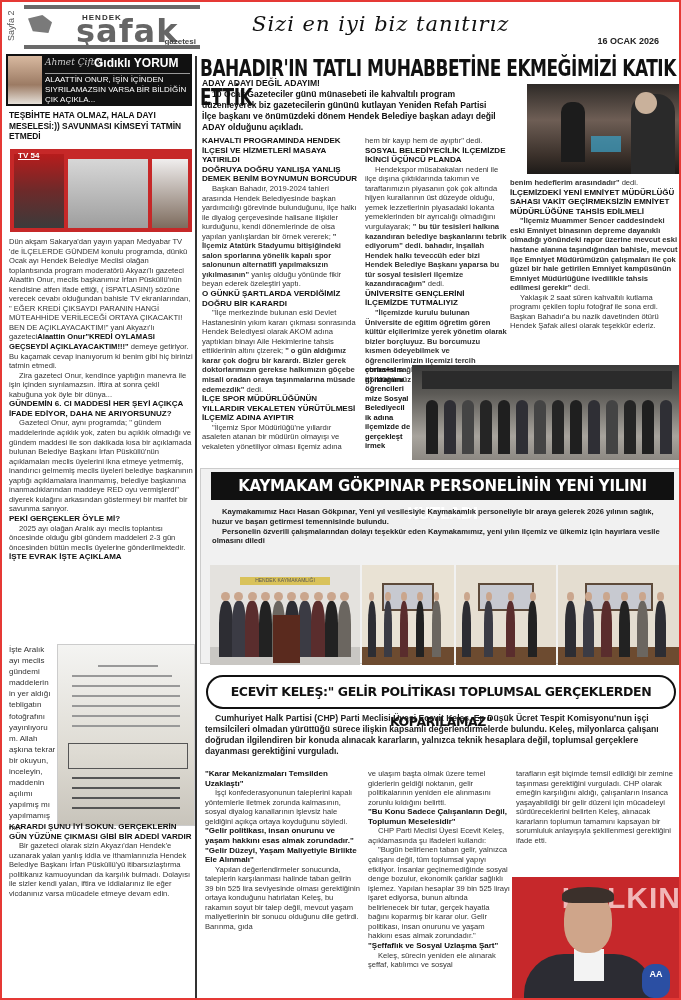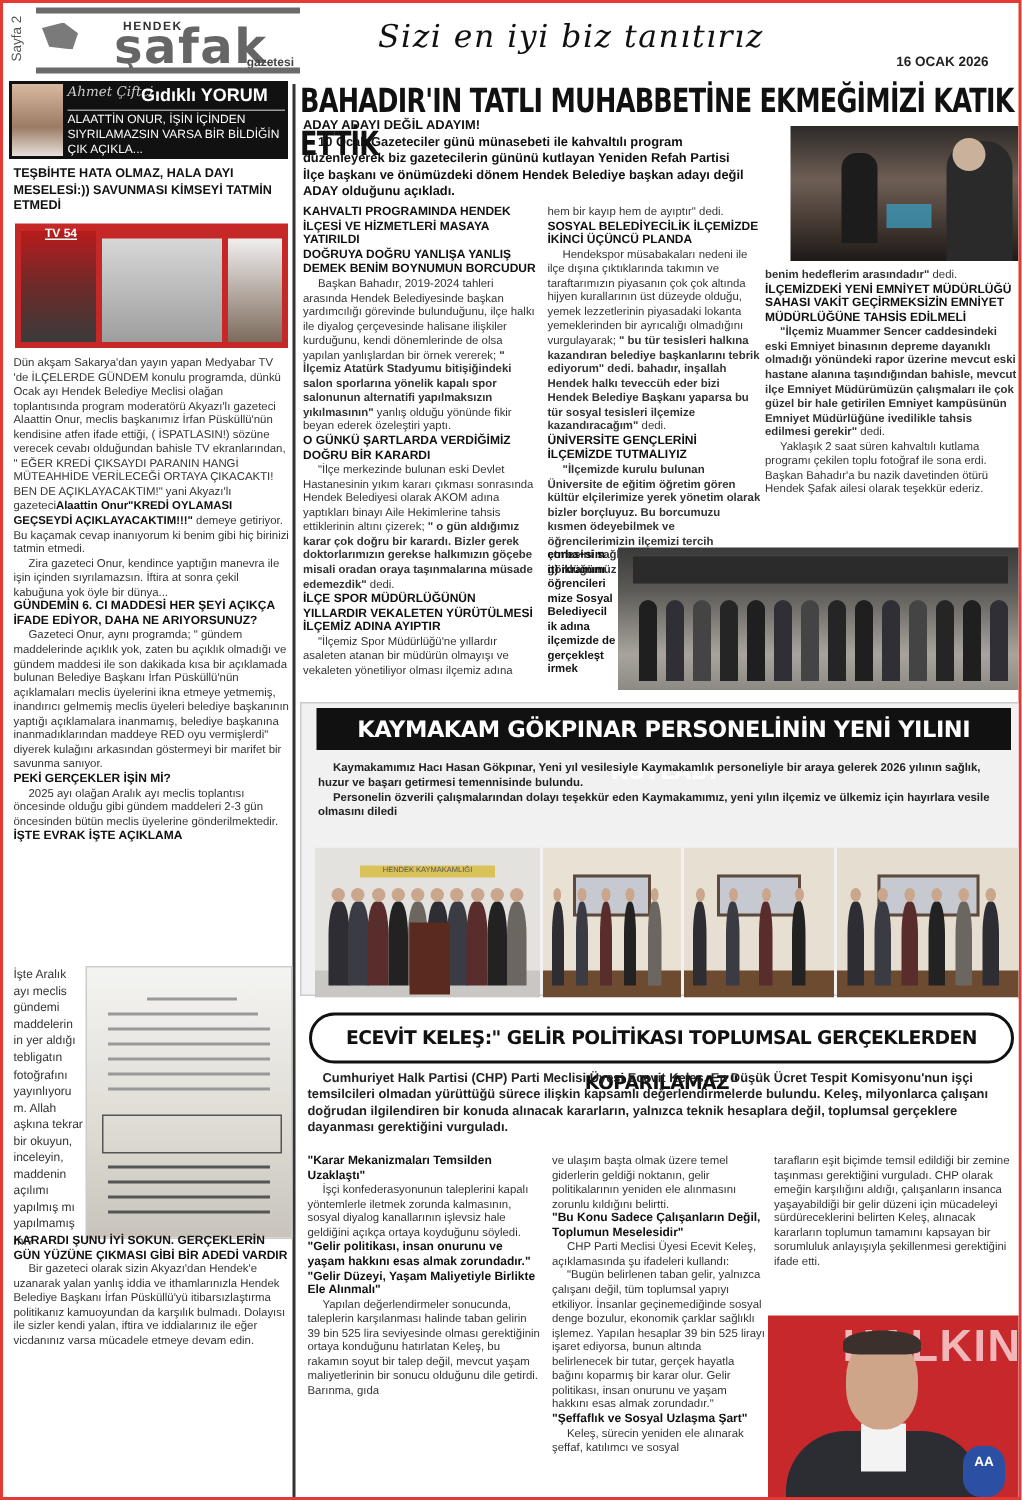--- a/index.html
+++ b/index.html
@@ -26,21 +26,21 @@
   #yorum-rule{left:43px;top:71px;width:145px;height:1px;background:#999;}
   #yorum-teaser{left:43px;top:73px;width:146px;font-size:8px;color:#fff;line-height:10px;}
   .left-text{font-size:7.6px;line-height:9.55px;color:#333;text-align:left;}
   .left-text b{color:#111;}
   .hd{font-weight:bold;color:#111;font-size:8px;line-height:9.6px;}
   #left-head{left:7px;top:108px;width:184px;font-size:8.4px;line-height:10.6px;font-weight:bold;color:#111;}
   #tv-photo{left:8px;top:147px;width:182px;height:83px;background:#c62828;}
   #tv-photo .a{position:absolute;left:4px;top:5px;width:50px;height:74px;background:linear-gradient(#b71c1c,#6d2a2a 50%,#3b3b3b);}
   #tv-photo .b{position:absolute;left:58px;top:10px;width:80px;height:69px;background:linear-gradient(#d7d7d7,#9e9e9e);}
   #tv-photo .c{position:absolute;left:142px;top:10px;width:36px;height:69px;background:linear-gradient(#f0eeee,#7d6b5d);}
-  #tv-photo .logo{position:absolute;left:20px;top:2px;font-size:8px;font-weight:bold;color:#fff;text-decoration:underline;}
+  #tv-photo .logo{position:absolute;left:8px;top:2px;font-size:8px;font-weight:bold;color:#fff;text-decoration:underline;}
   #left-body1{left:7px;top:235px;width:184px;}
   #evrak-photo{left:55px;top:642px;width:138px;height:182px;background:linear-gradient(#f4f4f2,#dedbd3 60%,#c8c4bb);border:1px solid #ccc;}
   #evrak-photo .ln{position:absolute;left:14px;height:2px;background:#999;}
   #evrak-photo .box{position:absolute;left:10px;top:98px;width:120px;height:26px;border:1px solid #555;}
   #evrak-narrow{left:7px;top:642px;width:48px;font-size:8px;line-height:11.1px;color:#333;}
   #left-body2{left:7px;top:820px;width:184px;}
   
   #headline1{left:198px;top:52px;width:481px;font-family:"DejaVu Sans",sans-serif;font-weight:bold;font-size:17px;letter-spacing:-0.5px;color:#111;line-height:22px;transform:scaleY(1.3);transform-origin:top left;}
   #art1-lead-title{left:200px;top:76px;font-size:8.6px;font-weight:bold;color:#111;}
   #art1-lead{left:200px;top:87px;width:295px;font-size:8.6px;font-weight:bold;color:#111;line-height:11px;}
@@ -116,21 +116,21 @@
   <div class="b"></div>
   <div class="c"></div>
   <span class="logo">TV 54</span>
 </div>
 
 <div class="abs left-text" id="left-body1">
     <p><span>Dün akşam Sakarya'dan yayın yapan Medyabar TV 'de İLÇELERDE GÜNDEM konulu programda, dünkü Ocak ayı Hendek Belediye Meclisi olağan toplantısında program moderatörü Akyazı'lı gazeteci Alaattin Onur, meclis başkanımız İrfan Püskül­lü'nün kendisine atfen ifade ettiği, ( İSPATLASIN!) sözüne verecek cevabı olduğundan bahisle TV ekranlarından, " EĞER KREDİ ÇIKSAYDI PARANIN HANGİ MÜTEAHHİDE VERİLECEĞİ ORTAYA ÇIKACAKTI! BEN DE AÇIKLAYACAKTIM!" yani Akyazı'lı gazeteci</span><b>Alaattin Onur"KREDİ OYLAMASI GEÇSEYDİ AÇIKLAYACAKTIM!!!"</b><span> demeye getiriyor. Bu kaçamak cevap inanıyorum ki benim gibi hiç birinizi tatmin etmedi.</span></p>
     <p class="ind"><span>Zira gazeteci Onur, kendince yaptığın manevra ile işin içinden sıyrılamazsın. İftira at sonra çekil kabuğuna yok öyle bir dünya...</span></p>
     <div class="hd">GÜNDEMİN 6. CI MADDESİ HER ŞEYİ AÇIKÇA İFADE EDİYOR, DAHA NE ARIYORSUNUZ?</div>
     <p class="ind"><span>Gazeteci Onur, aynı programda; " gündem maddelerinde açıklık yok, zaten bu açıklık olmadığı ve gündem maddesi ile son dakikada kısa bir açıklamada bulunan Belediye Başkanı İrfan Püsküllü'nün açıklamaları meclis üyelerini ikna etmeye yetmemiş, inandırıcı gelmemiş meclis üyeleri belediye başkanının yaptığı açıklamalara inanmamış, belediye başkanına inanmadıklarından maddeye RED oyu vermişlerdi" diyerek kulağını arkasından göstermeyi bir marifet bir savunma sanıyor.</span></p>
-    <div class="hd">PEKİ GERÇEKLER İŞİN Mİ?</div>
+    <div class="hd">PEKİ GERÇEKLER ÖYLE Mİ?</div>
     <p class="ind"><span>2025 ayı olağan Aralık ayı meclis toplantısı öncesinde olduğu gibi gündem maddeleri 2-3 gün öncesinden bütün meclis üyelerine gönderilmektedir.</span></p>
     <div class="hd">İŞTE EVRAK İŞTE AÇIKLAMA</div>
   </div>
 
 <div class="abs" id="evrak-narrow">İşte Aralık ayı meclis gündemi maddelerin in yer aldığı tebligatın fotoğrafını yayınlıyoru m. Allah aşkına tekrar bir okuyun, inceleyin, maddenin açılımı yapılmış mı yapılmamış mı?</div>
 <div class="abs" id="evrak-photo">
   <div class="ln" style="top:20px;width:60px;left:40px"></div>
   <div class="ln" style="top:30px;width:100px"></div>
   <div class="ln" style="top:40px;width:108px"></div>
   <div class="ln" style="top:50px;width:108px"></div>

